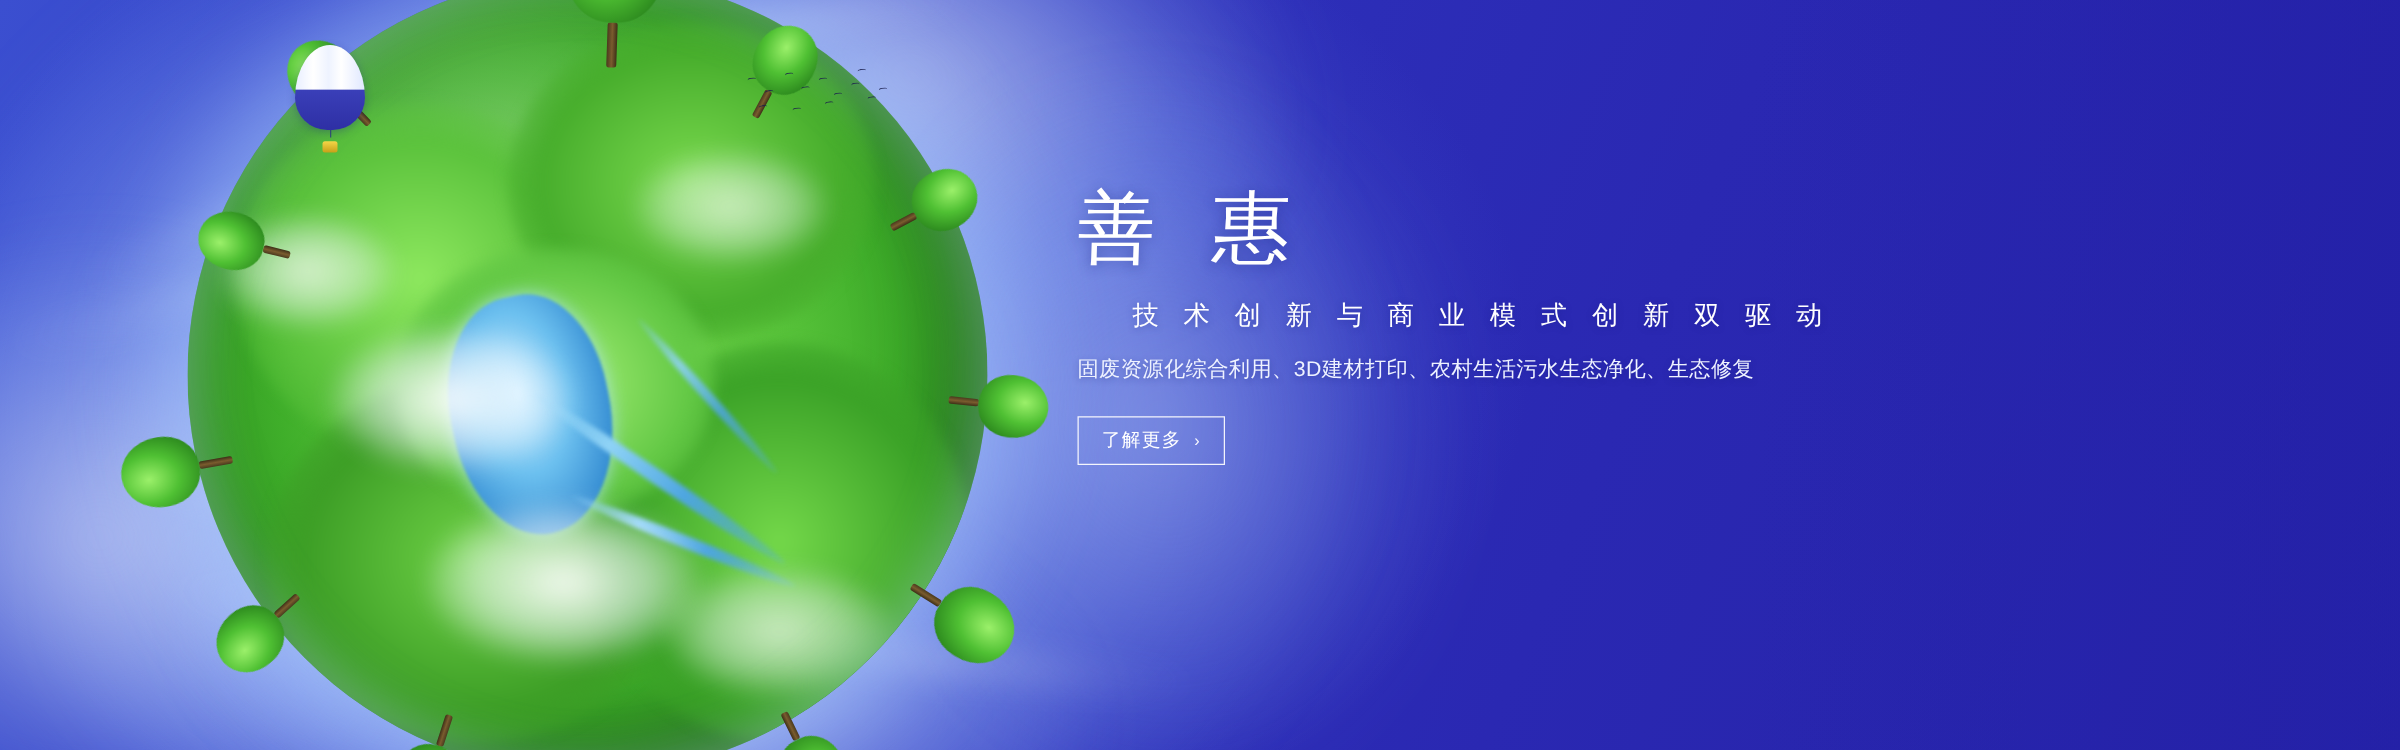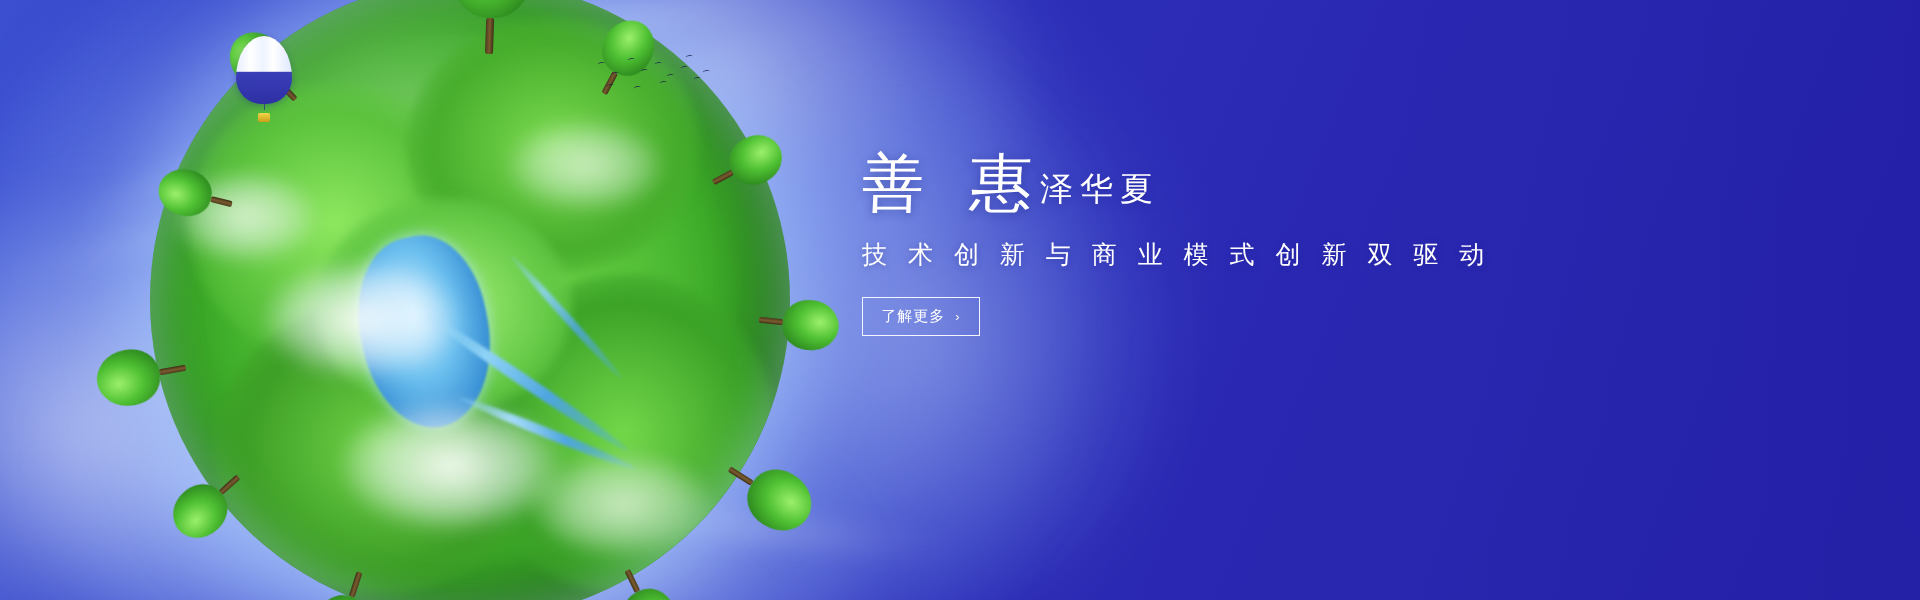--- a/index.html
+++ b/index.html
@@ -136,23 +136,24 @@
   .hl-small {
     font-family:"Liberation Serif","DejaVu Serif",serif;
     font-size:33px; line-height:1.1; font-weight:400;
     letter-spacing:7px; color:#fff; padding-bottom:7px; padding-left:8px;
     text-shadow:0 2px 8px rgba(20,30,120,.4);
   }
   .hl-gap { width:46px; }
 
   #subtitle {
     margin-top:24px;
-    font-size:25px; letter-spacing:7px; color:#fff; font-weight:400;
+    font-size:21px; letter-spacing:7px; color:#fff; font-weight:400;
     text-shadow:0 1px 6px rgba(20,30,120,.35);
     white-space:nowrap;
+    margin-left:44px;
   }
 
   #desc {
     margin-top:18px;
     font-size:17px; letter-spacing:.3px; color:#eef2ff; font-weight:400;
     text-shadow:0 1px 5px rgba(20,30,120,.35);
     white-space:nowrap;
   }
 
   #cta {
@@ -286,26 +287,26 @@
 
   <div id="copy">
 
     <div id="headline">
       <div class="hl-group">
         <span class="hl-big">善</span>
       </div>
       <div class="hl-gap"></div>
       <div class="hl-group">
         <span class="hl-big">惠</span>
-        <span class="hl-small">泽华夏</span>
       </div>
     </div>
 
     <div id="subtitle">技 术 创 新 与 商 业 模 式 创 新 双 驱 动</div>
 
+    <div id="desc">固废资源化综合利用、3D建材打印、农村生活污水生态净化、生态修复</div>
 
     <button id="cta">
       <span>了解更多</span>
       <span class="chev">›</span>
     </button>
 
   </div>
 </div>
 
 </body></html>

